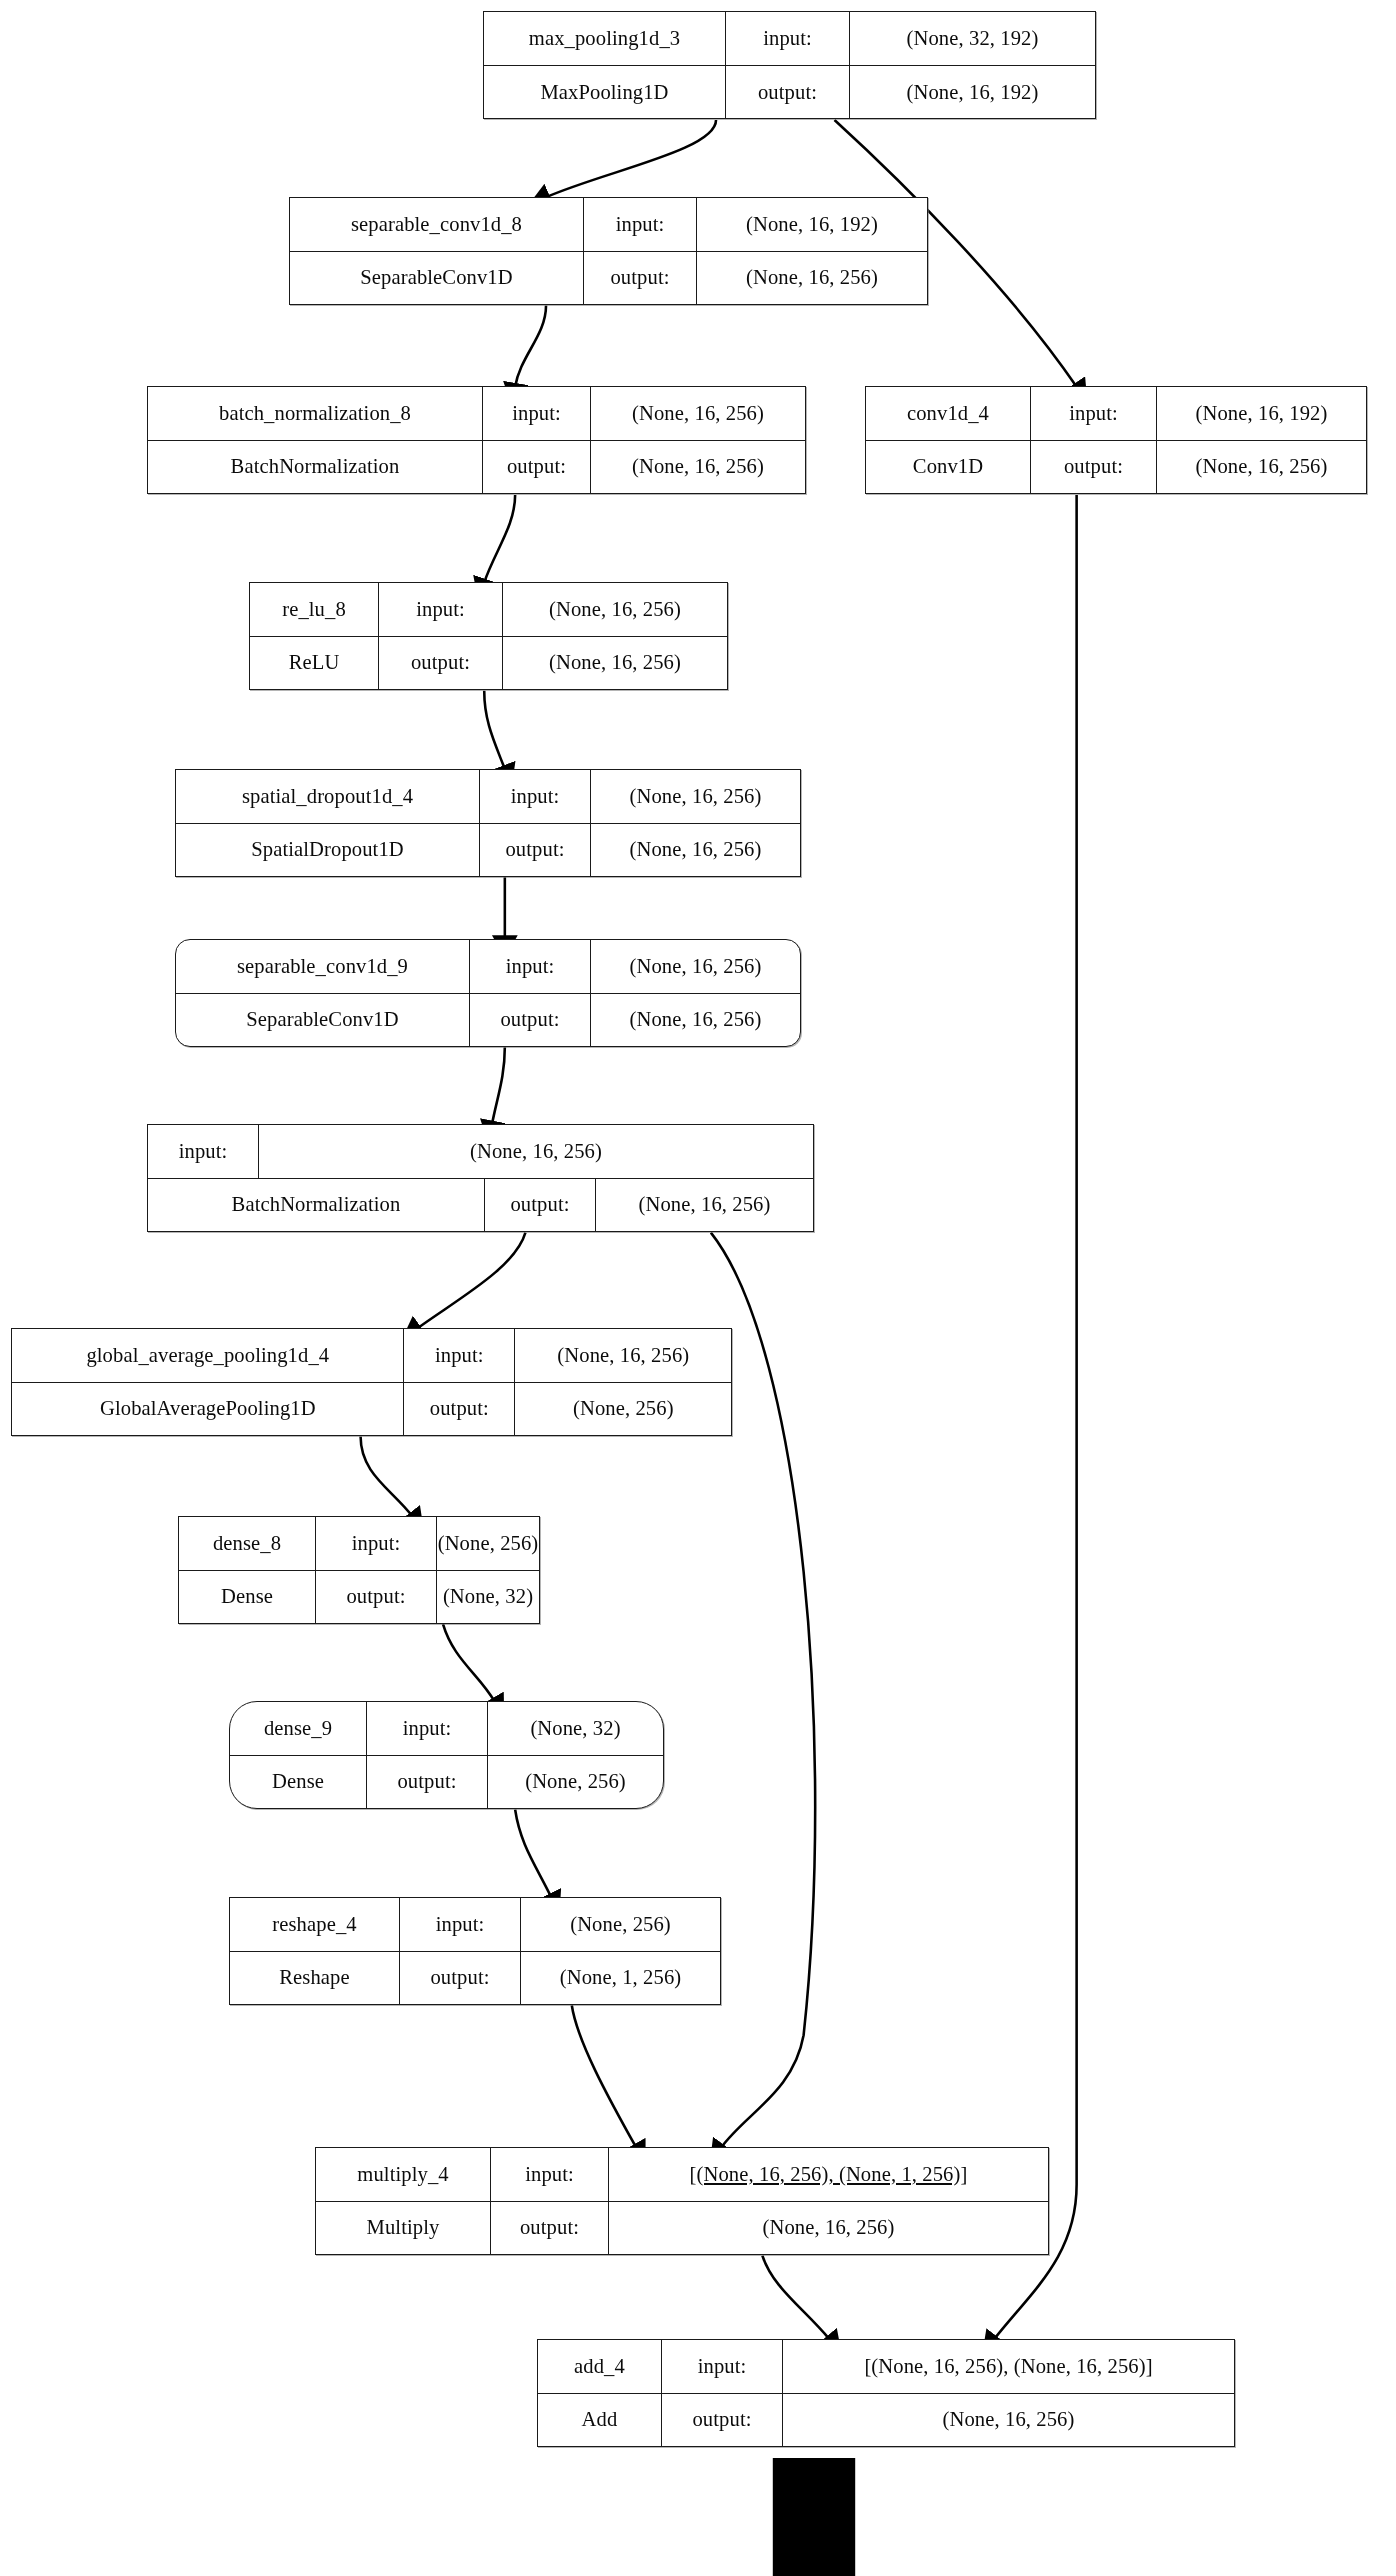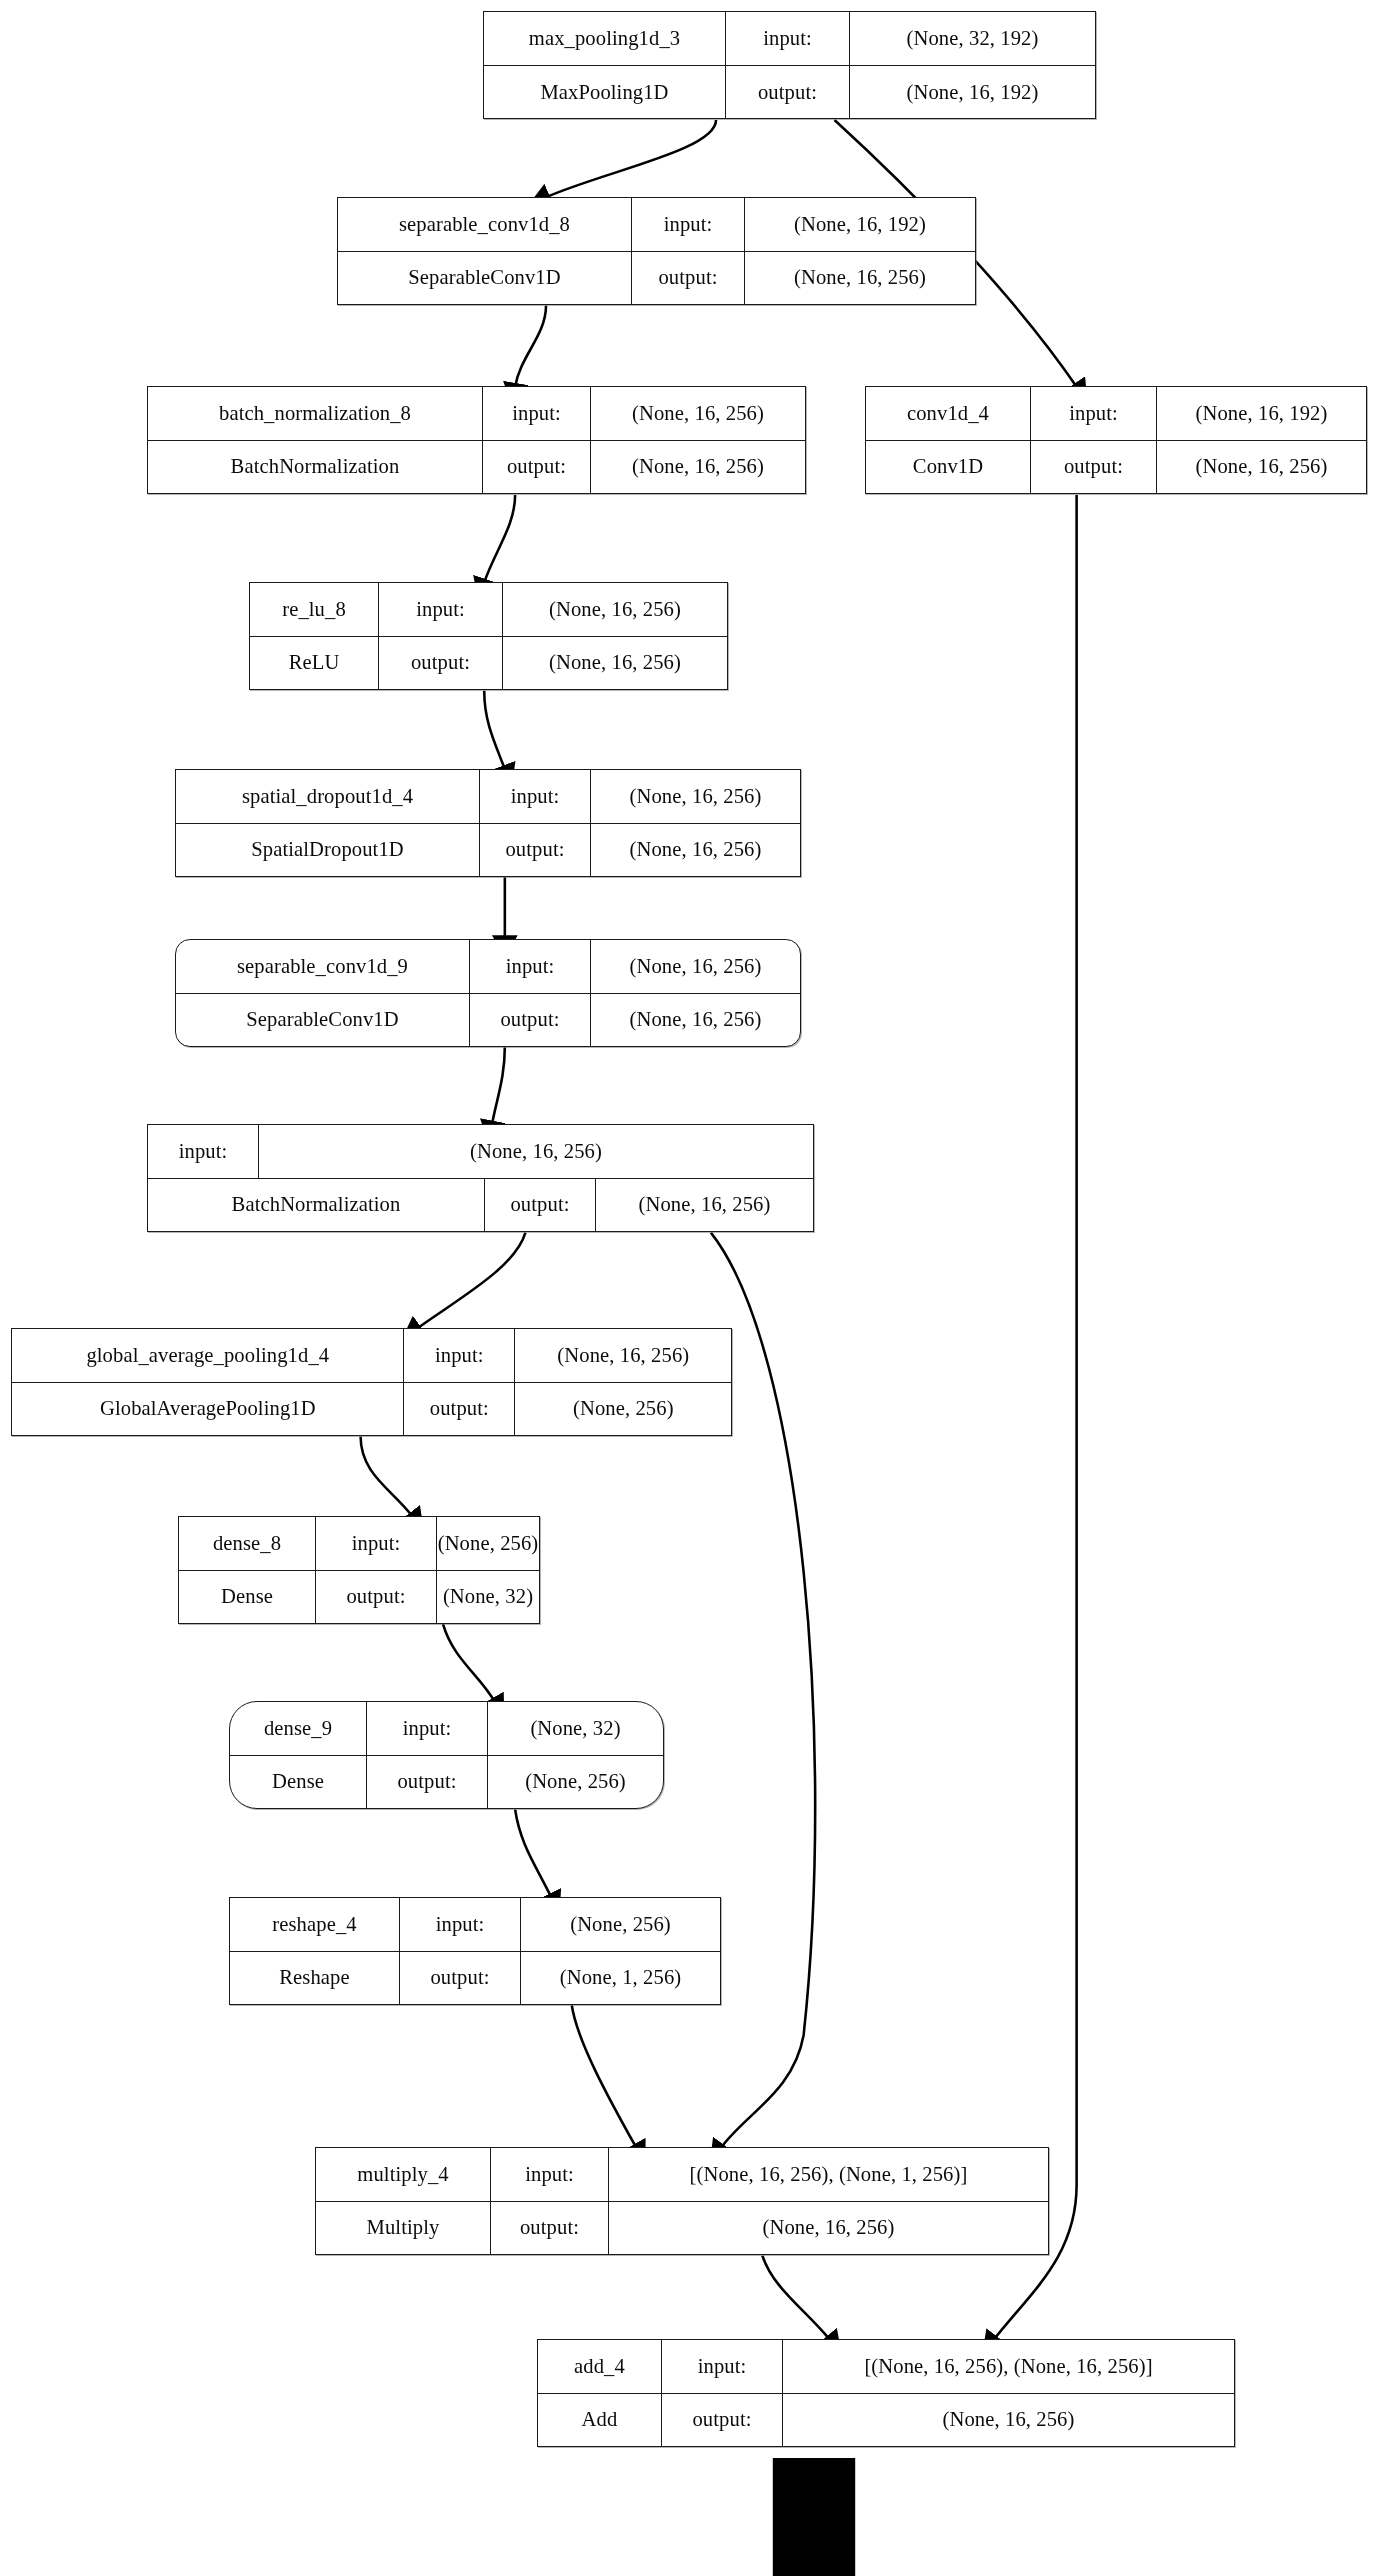--- a/index.html
+++ b/index.html
@@ -116,21 +116,21 @@
       <div class="cell c-io" style="width:124px;">input:</div>
       <div class="cell c-shape" style="flex:1;">(None, 32, 192)</div>
     </div>
     <div class="node-row">
       <div class="cell c-name" style="width:242px;">MaxPooling1D</div>
       <div class="cell c-io" style="width:124px;">output:</div>
       <div class="cell c-shape" style="flex:1;">(None, 16, 192)</div>
     </div>
   </div>
 
-  <div class="node" style="left:289px; top:197px; width:639px; height:108px;margin-left:48px;">
+  <div class="node" style="left:289px; top:197px; width:639px; height:108px;">
     <div class="node-row row-top">
       <div class="cell c-name" style="width:294px;">separable_conv1d_8</div>
       <div class="cell c-io" style="width:113px;">input:</div>
       <div class="cell c-shape" style="flex:1;">(None, 16, 192)</div>
     </div>
     <div class="node-row">
       <div class="cell c-name" style="width:294px;">SeparableConv1D</div>
       <div class="cell c-io" style="width:113px;">output:</div>
       <div class="cell c-shape" style="flex:1;">(None, 16, 256)</div>
     </div>
@@ -262,21 +262,21 @@
       <div class="cell c-name" style="width:170px;">Reshape</div>
       <div class="cell c-io" style="width:121px;">output:</div>
       <div class="cell c-shape" style="flex:1;">(None, 1, 256)</div>
     </div>
   </div>
 
   <div class="node" style="left:315px; top:2147px; width:734px; height:108px;">
     <div class="node-row row-top">
       <div class="cell c-name" style="width:175px;">multiply_4</div>
       <div class="cell c-io" style="width:118px;">input:</div>
-      <div class="cell c-shape" style="flex:1;">[(None, 16, 256), (None, 1, 256)]</div>
+      <div class="cell c-shape" style="flex:1;text-decoration:underline;">[(None, 16, 256), (None, 1, 256)]</div>
     </div>
     <div class="node-row">
       <div class="cell c-name" style="width:175px;">Multiply</div>
       <div class="cell c-io" style="width:118px;">output:</div>
       <div class="cell c-shape" style="flex:1;">(None, 16, 256)</div>
     </div>
   </div>
 
   <div class="node" style="left:537px; top:2339px; width:698px; height:108px;">
     <div class="node-row row-top">

